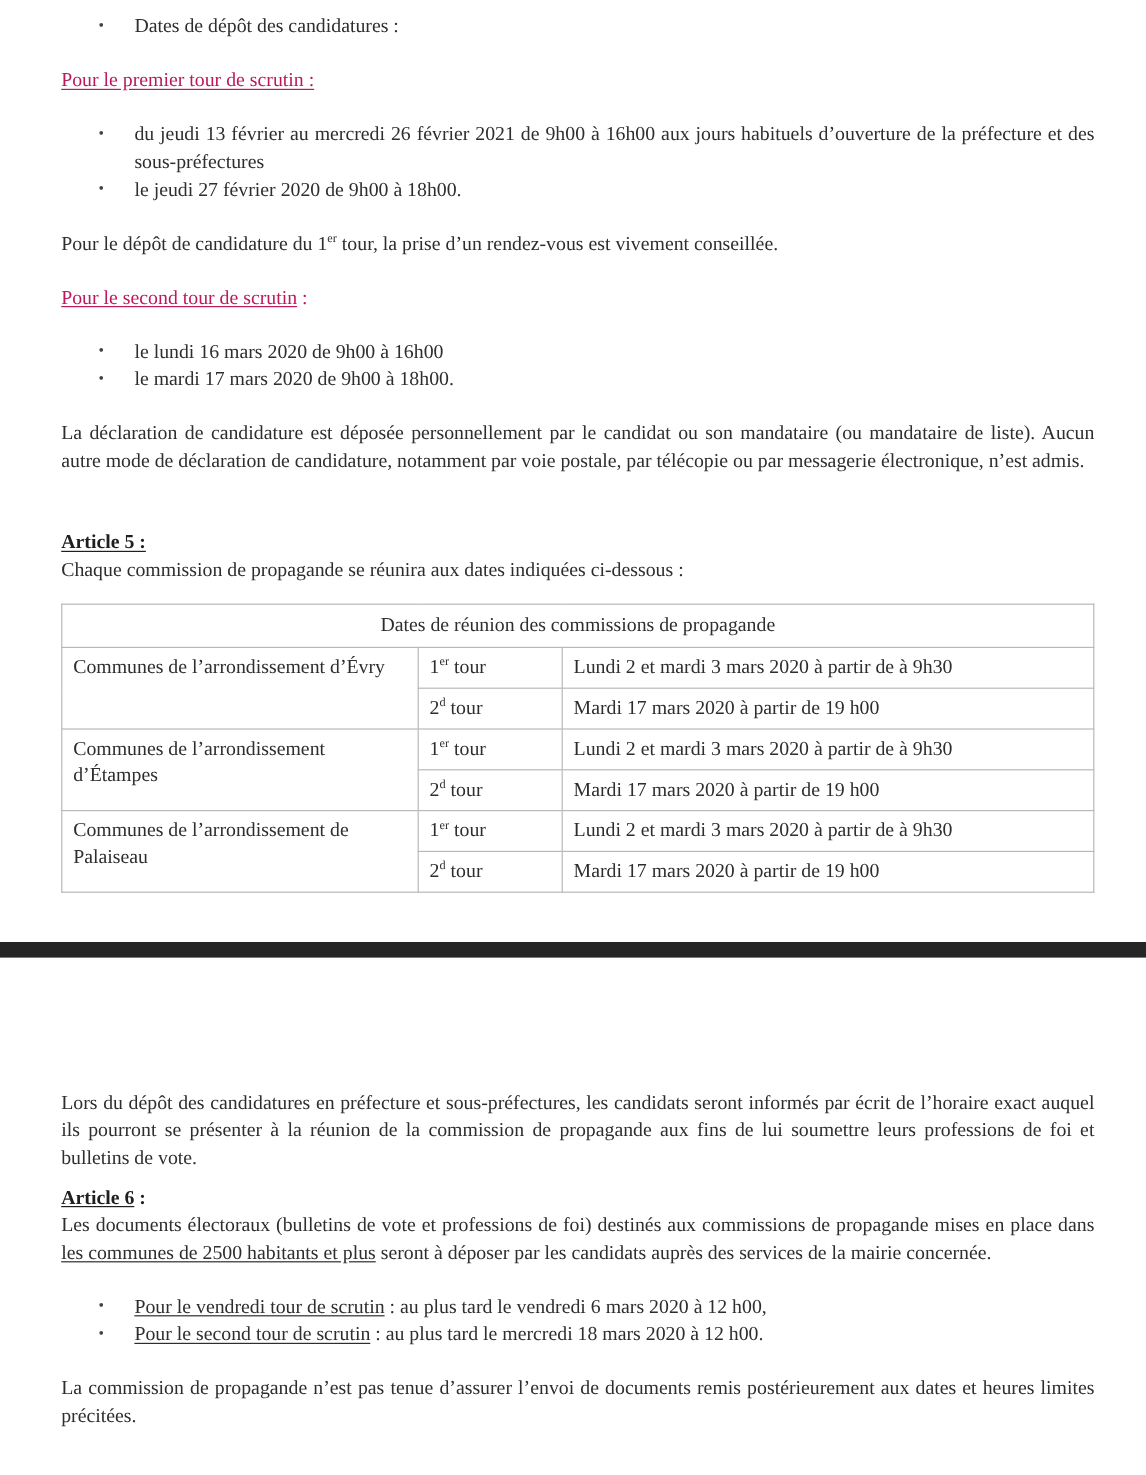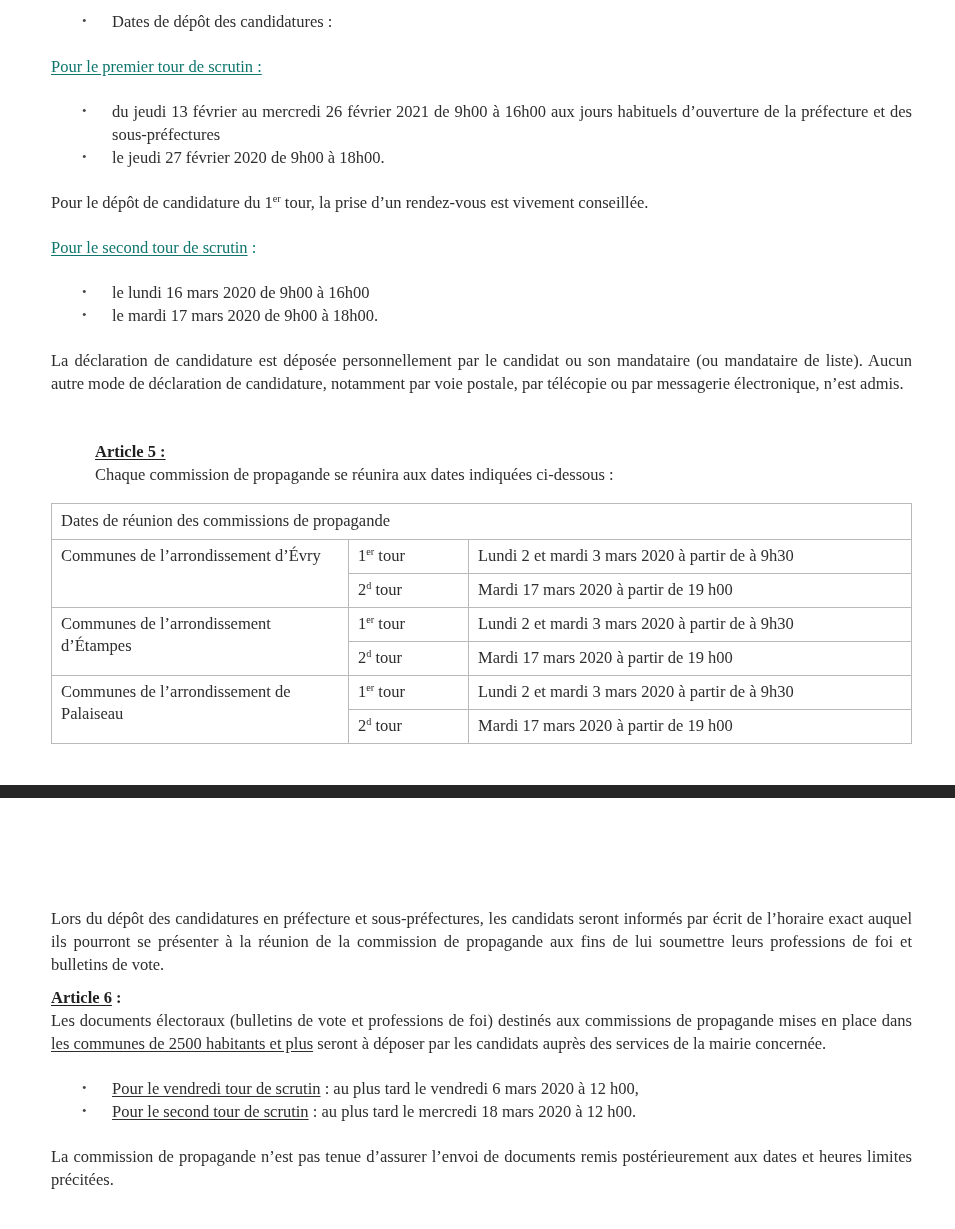--- a/index.html
+++ b/index.html
@@ -33,21 +33,21 @@
     font-size: 16.5px;
     line-height: 23px;
     text-align: justify;
     color: #2e2e2e;
     margin: 0;
   }
   .heading-u {
     font-size: 16.5px;
     line-height: 23px;
     margin: 0;
-    color: #0f766e;
+    color: #be185d;
   }
   .heading-u .u {
     text-decoration: underline;
     text-underline-offset: 2px;
   }
   .article-head {
     font-size: 16.5px;
     line-height: 23px;
     margin: 0;
     font-weight: bold;
@@ -104,21 +104,21 @@
     color: #2e2e2e;
   }
   table.prop td, table.prop th {
     border: 1px solid #b9b9b9;
     padding: 5px 9px 6px 9px;
     font-weight: normal;
     vertical-align: top;
     line-height: 22px;
   }
   table.prop .hdr {
-    text-align: left;
+    text-align: center;
     padding-top: 6px;
     padding-bottom: 7px;
   }
   table.prop .c-arr { width: 297px; }
   table.prop .c-tour { width: 120px; }
   table.prop .c-date { width: auto; }
   table.prop td.arr { vertical-align: top; }
 
   
   .pagebreak-bar {
@@ -167,21 +167,21 @@
     <ul class="bullets">
       <li>le lundi 16 mars 2020 de 9h00 à 16h00</li>
       <li>le mardi 17 mars 2020 de 9h00 à 18h00.</li>
     </ul>
 
     <div class="spacer-m"></div>
 
     <p class="para">La déclaration de candidature est déposée personnellement par le candidat ou son mandataire (ou mandataire de liste). Aucun autre mode de déclaration de candidature, notamment par voie postale, par télécopie ou par messagerie électronique, n’est admis.</p>
   </div>
 
-  <div class="content" style="top:440px;margin-left:44px;">
+  <div class="content" style="top:440px;">
     <p class="article-head">
       <span class="u">Article 5 :</span>
     </p>
     <p class="para">Chaque commission de propagande se réunira aux dates indiquées ci-dessous :</p>
   </div>
 
   <div class="content" style="top:503px;">
     <table class="prop">
       <colgroup>
         <col class="c-arr">

